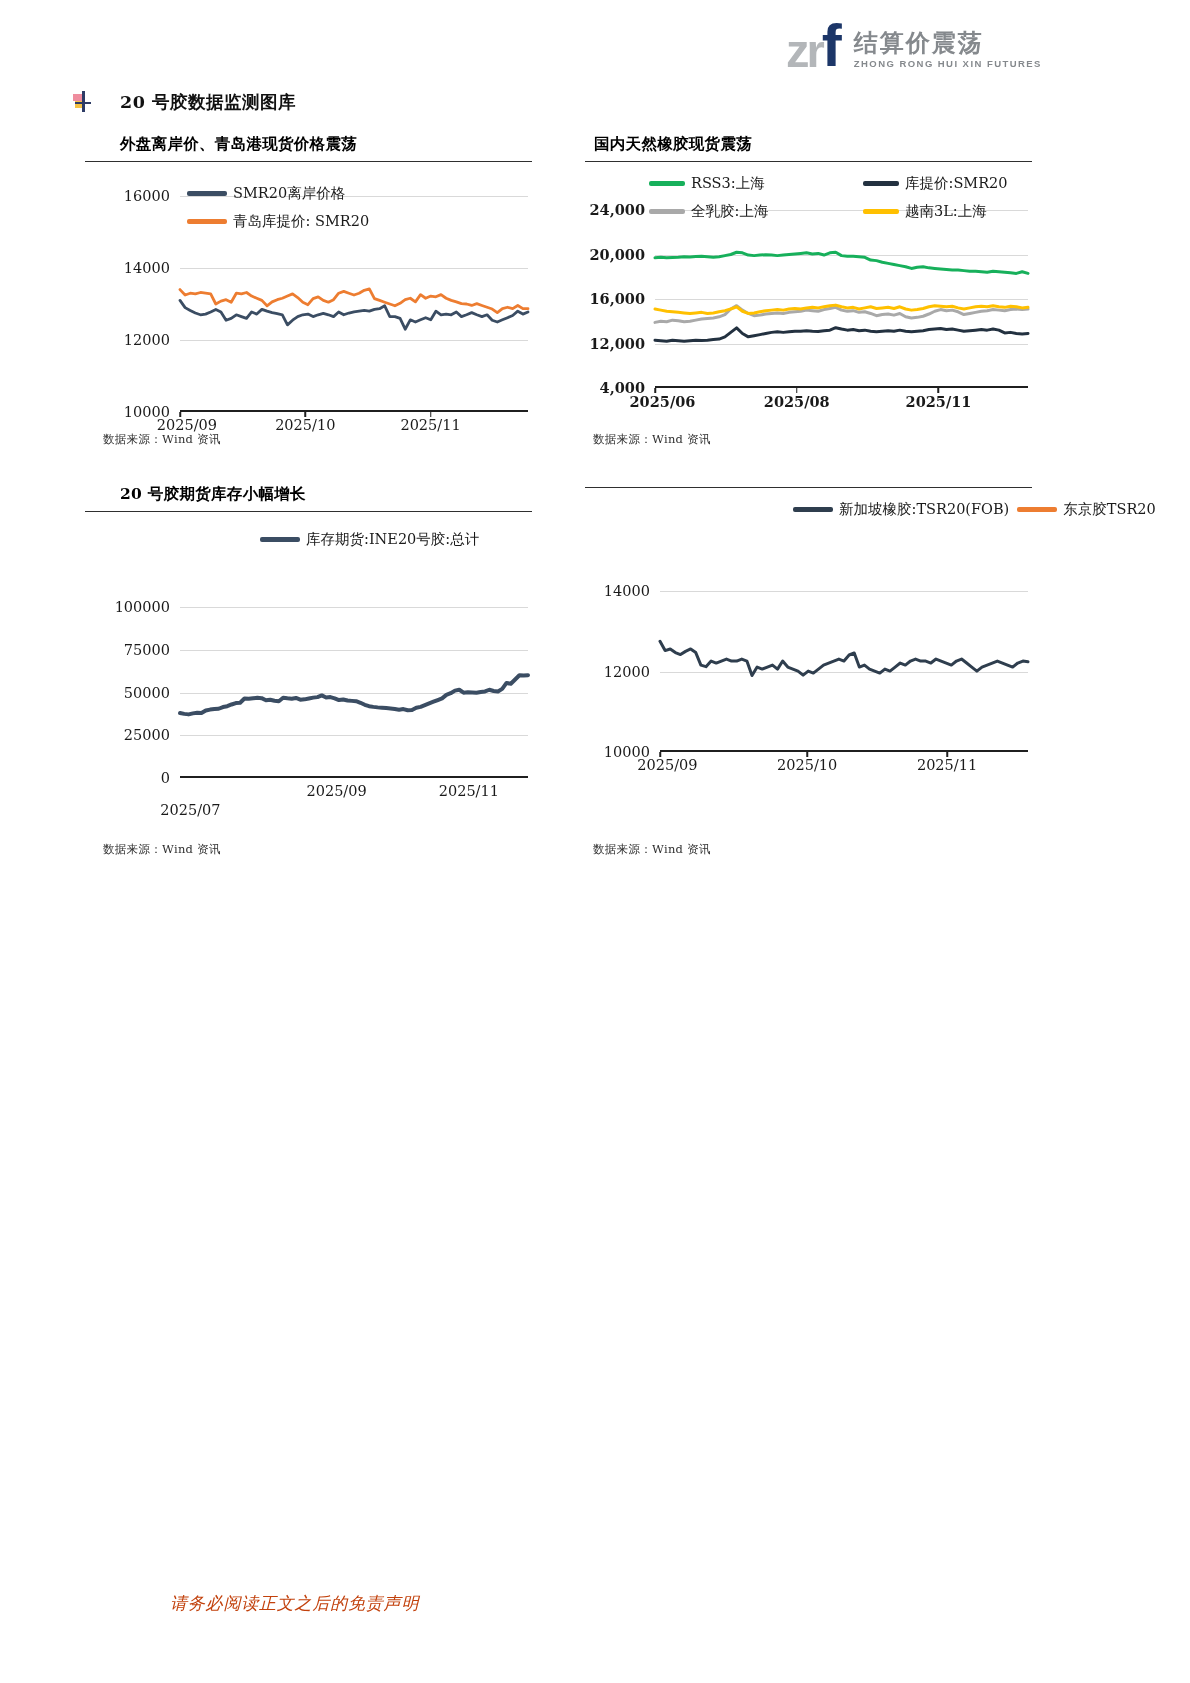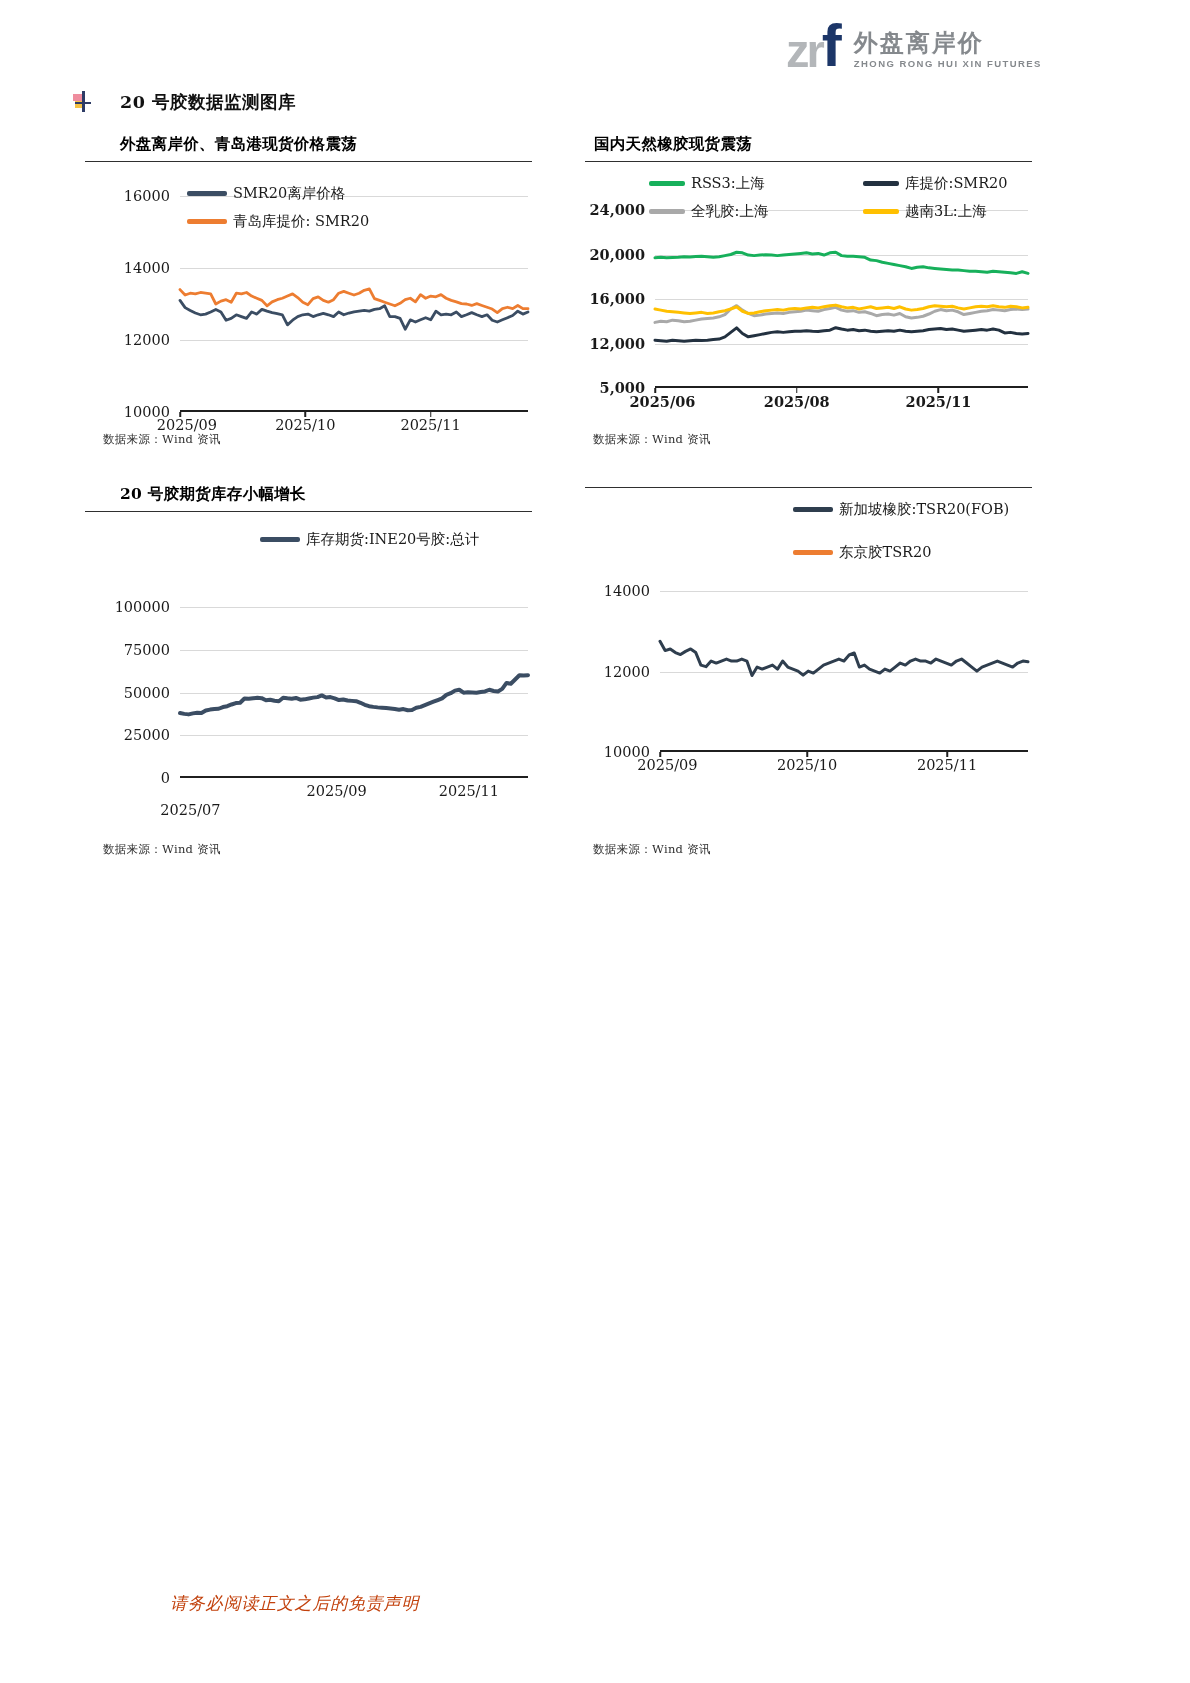--- a/index.html
+++ b/index.html
@@ -50,21 +50,21 @@
           font-size:14.5px;color:#1a1a1a;line-height:18px;white-space:nowrap;}
   .xlabel{position:absolute;top:calc(100% + 5px);transform:translateX(-50%);
           font-size:14.5px;color:#1a1a1a;white-space:nowrap;}
   .tickmark{position:absolute;top:100%;width:1.5px;height:5px;background:#1f1f1f;transform:translateX(-50%);}
 
   
   .legend{position:absolute;z-index:3;}
   .c1 .legend{left:102px;top:20px;display:flex;flex-direction:column;gap:9px;}
   .c2 .legend{left:64px;top:10px;display:grid;grid-template-columns:214px auto;row-gap:9px;}
   .c3 .legend{left:175px;top:16px;display:flex;}
-  .c4 .legend{left:208px;top:10px;display:flex;flex-direction:column;gap:24px;text-align:center;}
+  .c4 .legend{left:208px;top:10px;display:flex;flex-direction:row;gap:8px;text-align:center;}
   .li{display:flex;align-items:center;gap:6px;font-size:14.5px;color:#1a1a1a;white-space:nowrap;}
   .sw{display:inline-block;width:40px;height:4.5px;border-radius:2px;flex:0 0 auto;}
   .c2 .sw{width:36px;}
 
   .src{position:absolute;left:18px;font-size:11.5px;color:#2f2f2f;letter-spacing:0.3px;}
   .b1 .src,.b2 .src{top:300px;}
   .b3 .src,.b4 .src{top:360px;}
   .b2 .src,.b4 .src{left:8px;}
 
   
@@ -74,21 +74,21 @@
 <body>
 
 <div class="page">
 
   <div class="logo">
     <div class="logo-mark">
       <span class="lz">zr</span>
         <span class="lf">f</span>
     </div>
     <div class="logo-text">
-      <div class="logo-cn">外盘离岸价</div>
+      <div class="logo-cn">结算价震荡</div>
       <div class="logo-en">ZHONG RONG HUI XIN FUTURES</div>
     </div>
   </div>
 
   <div class="section-head">
     <span class="sec-icon">
       <span class="pk"></span>
         <span class="yl"></span>
         <span class="vb"></span>
         <span class="hb"></span>
@@ -159,21 +159,21 @@
       <div class="plot-area">
           <div class="gridline" style="top: 0%;"></div>
           <div class="ylabel" style="top: calc(0% - 9px);">24,000</div>
           <div class="gridline" style="top: 25%;"></div>
           <div class="ylabel" style="top: calc(25% - 9px);">20,000</div>
           <div class="gridline" style="top: 50%;"></div>
           <div class="ylabel" style="top: calc(50% - 9px);">16,000</div>
           <div class="gridline" style="top: 75%;"></div>
           <div class="ylabel" style="top: calc(75% - 9px);">12,000</div>
           <div class="axis-line" style="top: calc(100% - 2px);"></div>
-          <div class="ylabel" style="top: calc(100% - 9px);">5,000</div>
+          <div class="ylabel" style="top: calc(100% - 9px);">4,000</div>
           <div class="xlabel" style="left: 2%;">2025/06</div>
           <div class="xlabel" style="left: 38%;">2025/08</div>
           <div class="xlabel" style="left: 76%;">2025/11</div>
           <div class="tickmark" style="left: 0%;"></div>
           <div class="tickmark" style="left: 38%;"></div>
           <div class="tickmark" style="left: 76%;"></div>
           <svg viewBox="0 0 1000 1000" preserveAspectRatio="none">
             <polyline points="0.0,268.8 15.6,265.6 31.3,268.8 46.9,267.5 62.5,265.6 78.1,262.5 93.8,263.8 109.4,261.3 125.0,259.4 140.6,262.5 156.3,265.6 171.9,262.5 187.5,256.3 203.1,250.0 218.8,237.5 234.4,240.6 250.0,253.1 265.6,256.3 281.3,253.1 296.9,251.2 312.5,253.1 328.1,256.3 343.8,253.1 359.4,250.0 375.0,246.9 390.6,243.8 406.3,240.6 421.9,246.9 437.5,243.8 453.1,253.1 468.8,240.6 484.4,237.5 500.0,256.3 515.6,259.4 531.3,259.4 546.9,262.5 562.5,265.6 578.1,281.3 593.8,284.4 609.4,293.8 625.0,300.0 640.6,306.3 656.3,312.5 671.9,318.8 687.5,328.1 703.1,321.9 718.8,318.8 734.4,325.0 750.0,328.1 765.6,331.3 781.3,334.4 796.9,337.5 812.5,337.5 828.1,340.6 843.8,343.8 859.4,343.8 875.0,346.9 890.6,350.0 906.3,343.8 921.9,346.9 937.5,350.0 953.1,353.1 968.8,356.3 984.4,346.9 1000.0,356.3" fill="none" stroke="#17b05b" stroke-width="3" vector-effect="non-scaling-stroke" stroke-linejoin="round" stroke-linecap="round"></polyline>
             <polyline points="0.0,631.3 15.6,625.0 31.3,628.1 46.9,618.8 62.5,621.9 78.1,628.1 93.8,625.0 109.4,618.8 125.0,612.5 140.6,609.4 156.3,606.3 171.9,600.0 187.5,587.5 203.1,556.3 218.8,537.5 234.4,562.5 250.0,581.3 265.6,593.8 281.3,590.6 296.9,584.4 312.5,581.3 328.1,578.1 343.8,581.3 359.4,575.0 375.0,571.9 390.6,568.8 406.3,562.5 421.9,565.6 437.5,568.8 453.1,559.4 468.8,553.1 484.4,546.9 500.0,562.5 515.6,568.8 531.3,565.6 546.9,575.0 562.5,571.9 578.1,581.3 593.8,593.8 609.4,587.5 625.0,584.4 640.6,590.6 656.3,581.3 671.9,600.0 687.5,606.3 703.1,603.1 718.8,596.9 734.4,584.4 750.0,568.8 765.6,559.4 781.3,565.6 796.9,562.5 812.5,571.9 828.1,587.5 843.8,581.3 859.4,575.0 875.0,568.8 890.6,565.6 906.3,559.4 921.9,562.5 937.5,565.6 953.1,559.4 968.8,556.3 984.4,559.4 1000.0,556.3" fill="none" stroke="#a9a9a9" stroke-width="3" vector-effect="non-scaling-stroke" stroke-linejoin="round" stroke-linecap="round"></polyline>
             <polyline points="0.0,556.3 15.6,562.5 31.3,568.8 46.9,571.9 62.5,575.0 78.1,578.1 93.8,581.3 109.4,578.1 125.0,575.0 140.6,581.3 156.3,578.1 171.9,571.9 187.5,565.6 203.1,556.3 218.8,543.8 234.4,568.8 250.0,581.3 265.6,578.1 281.3,571.9 296.9,565.6 312.5,562.5 328.1,559.4 343.8,562.5 359.4,556.3 375.0,553.1 390.6,556.3 406.3,550.0 421.9,546.9 437.5,550.0 453.1,543.8 468.8,537.5 484.4,534.4 500.0,543.8 515.6,550.0 531.3,546.9 546.9,556.3 562.5,550.0 578.1,543.8 593.8,553.1 609.4,550.0 625.0,546.9 640.6,553.1 656.3,543.8 671.9,556.3 687.5,562.5 703.1,559.4 718.8,553.1 734.4,543.8 750.0,537.5 765.6,540.6 781.3,543.8 796.9,540.6 812.5,550.0 828.1,556.3 843.8,550.0 859.4,543.8 875.0,540.6 890.6,543.8 906.3,537.5 921.9,543.8 937.5,546.9 953.1,540.6 968.8,543.8 984.4,550.0 1000.0,546.9" fill="none" stroke="#ffc000" stroke-width="3" vector-effect="non-scaling-stroke" stroke-linejoin="round" stroke-linecap="round"></polyline>

